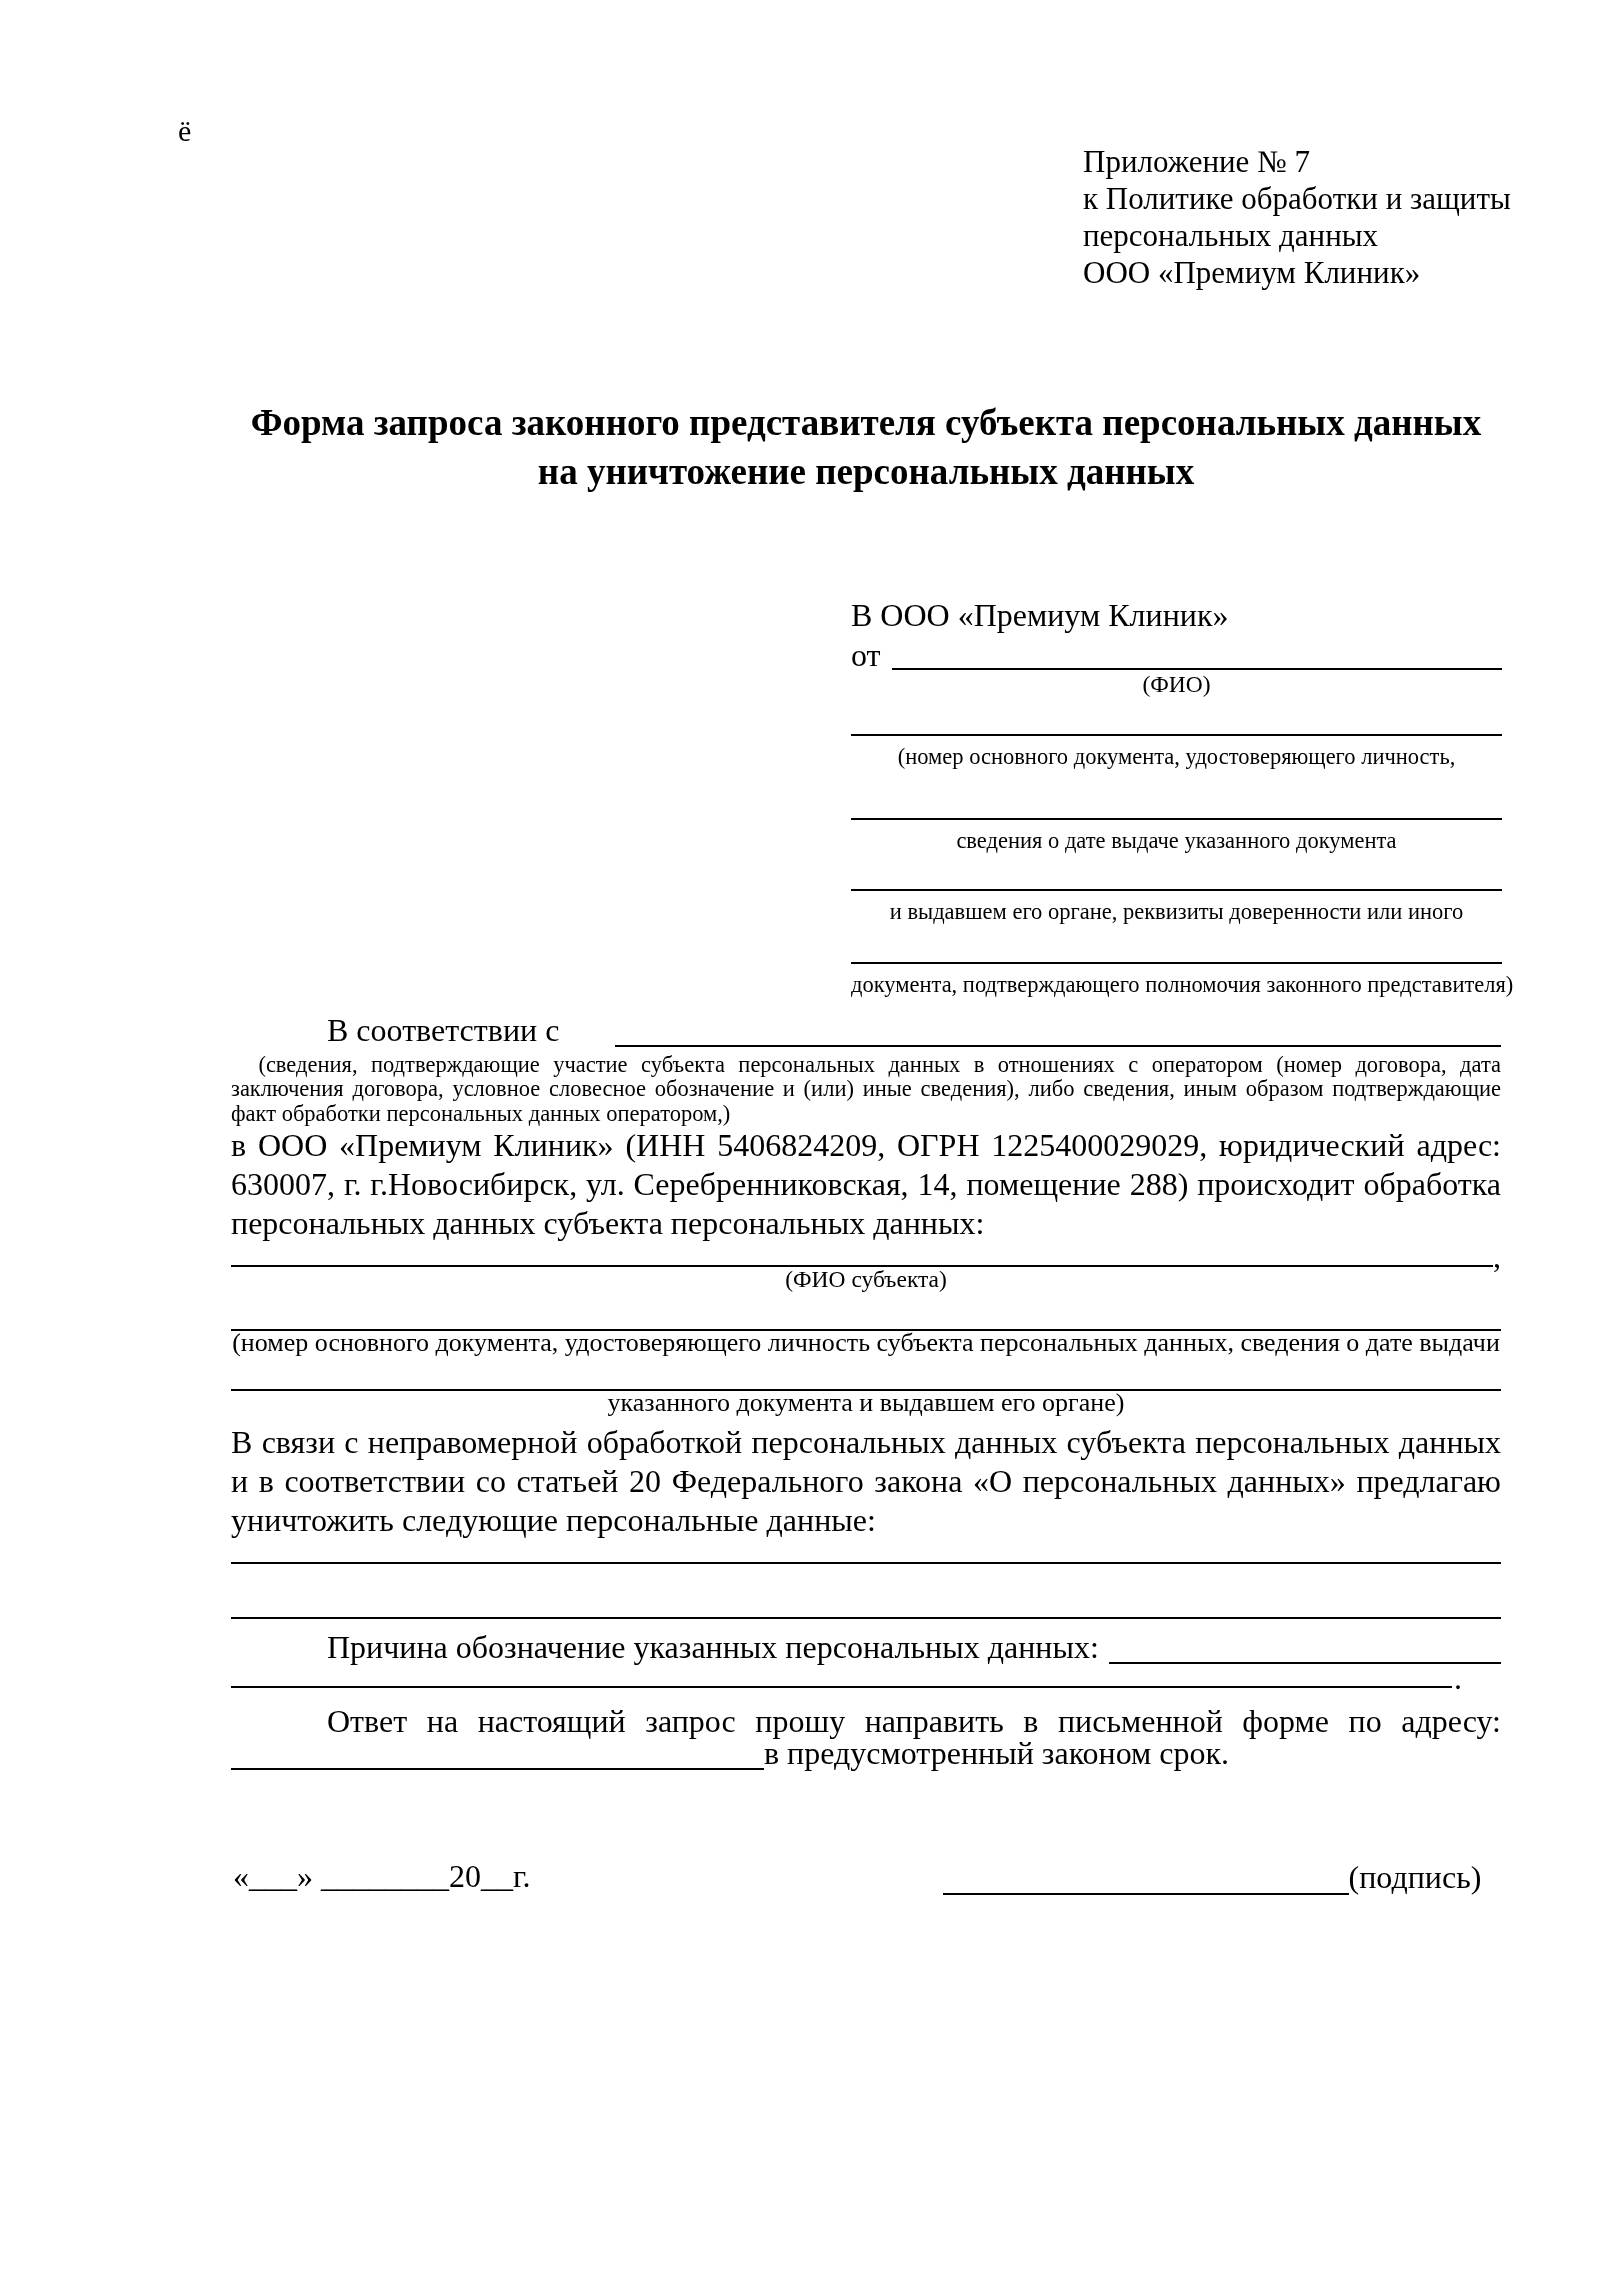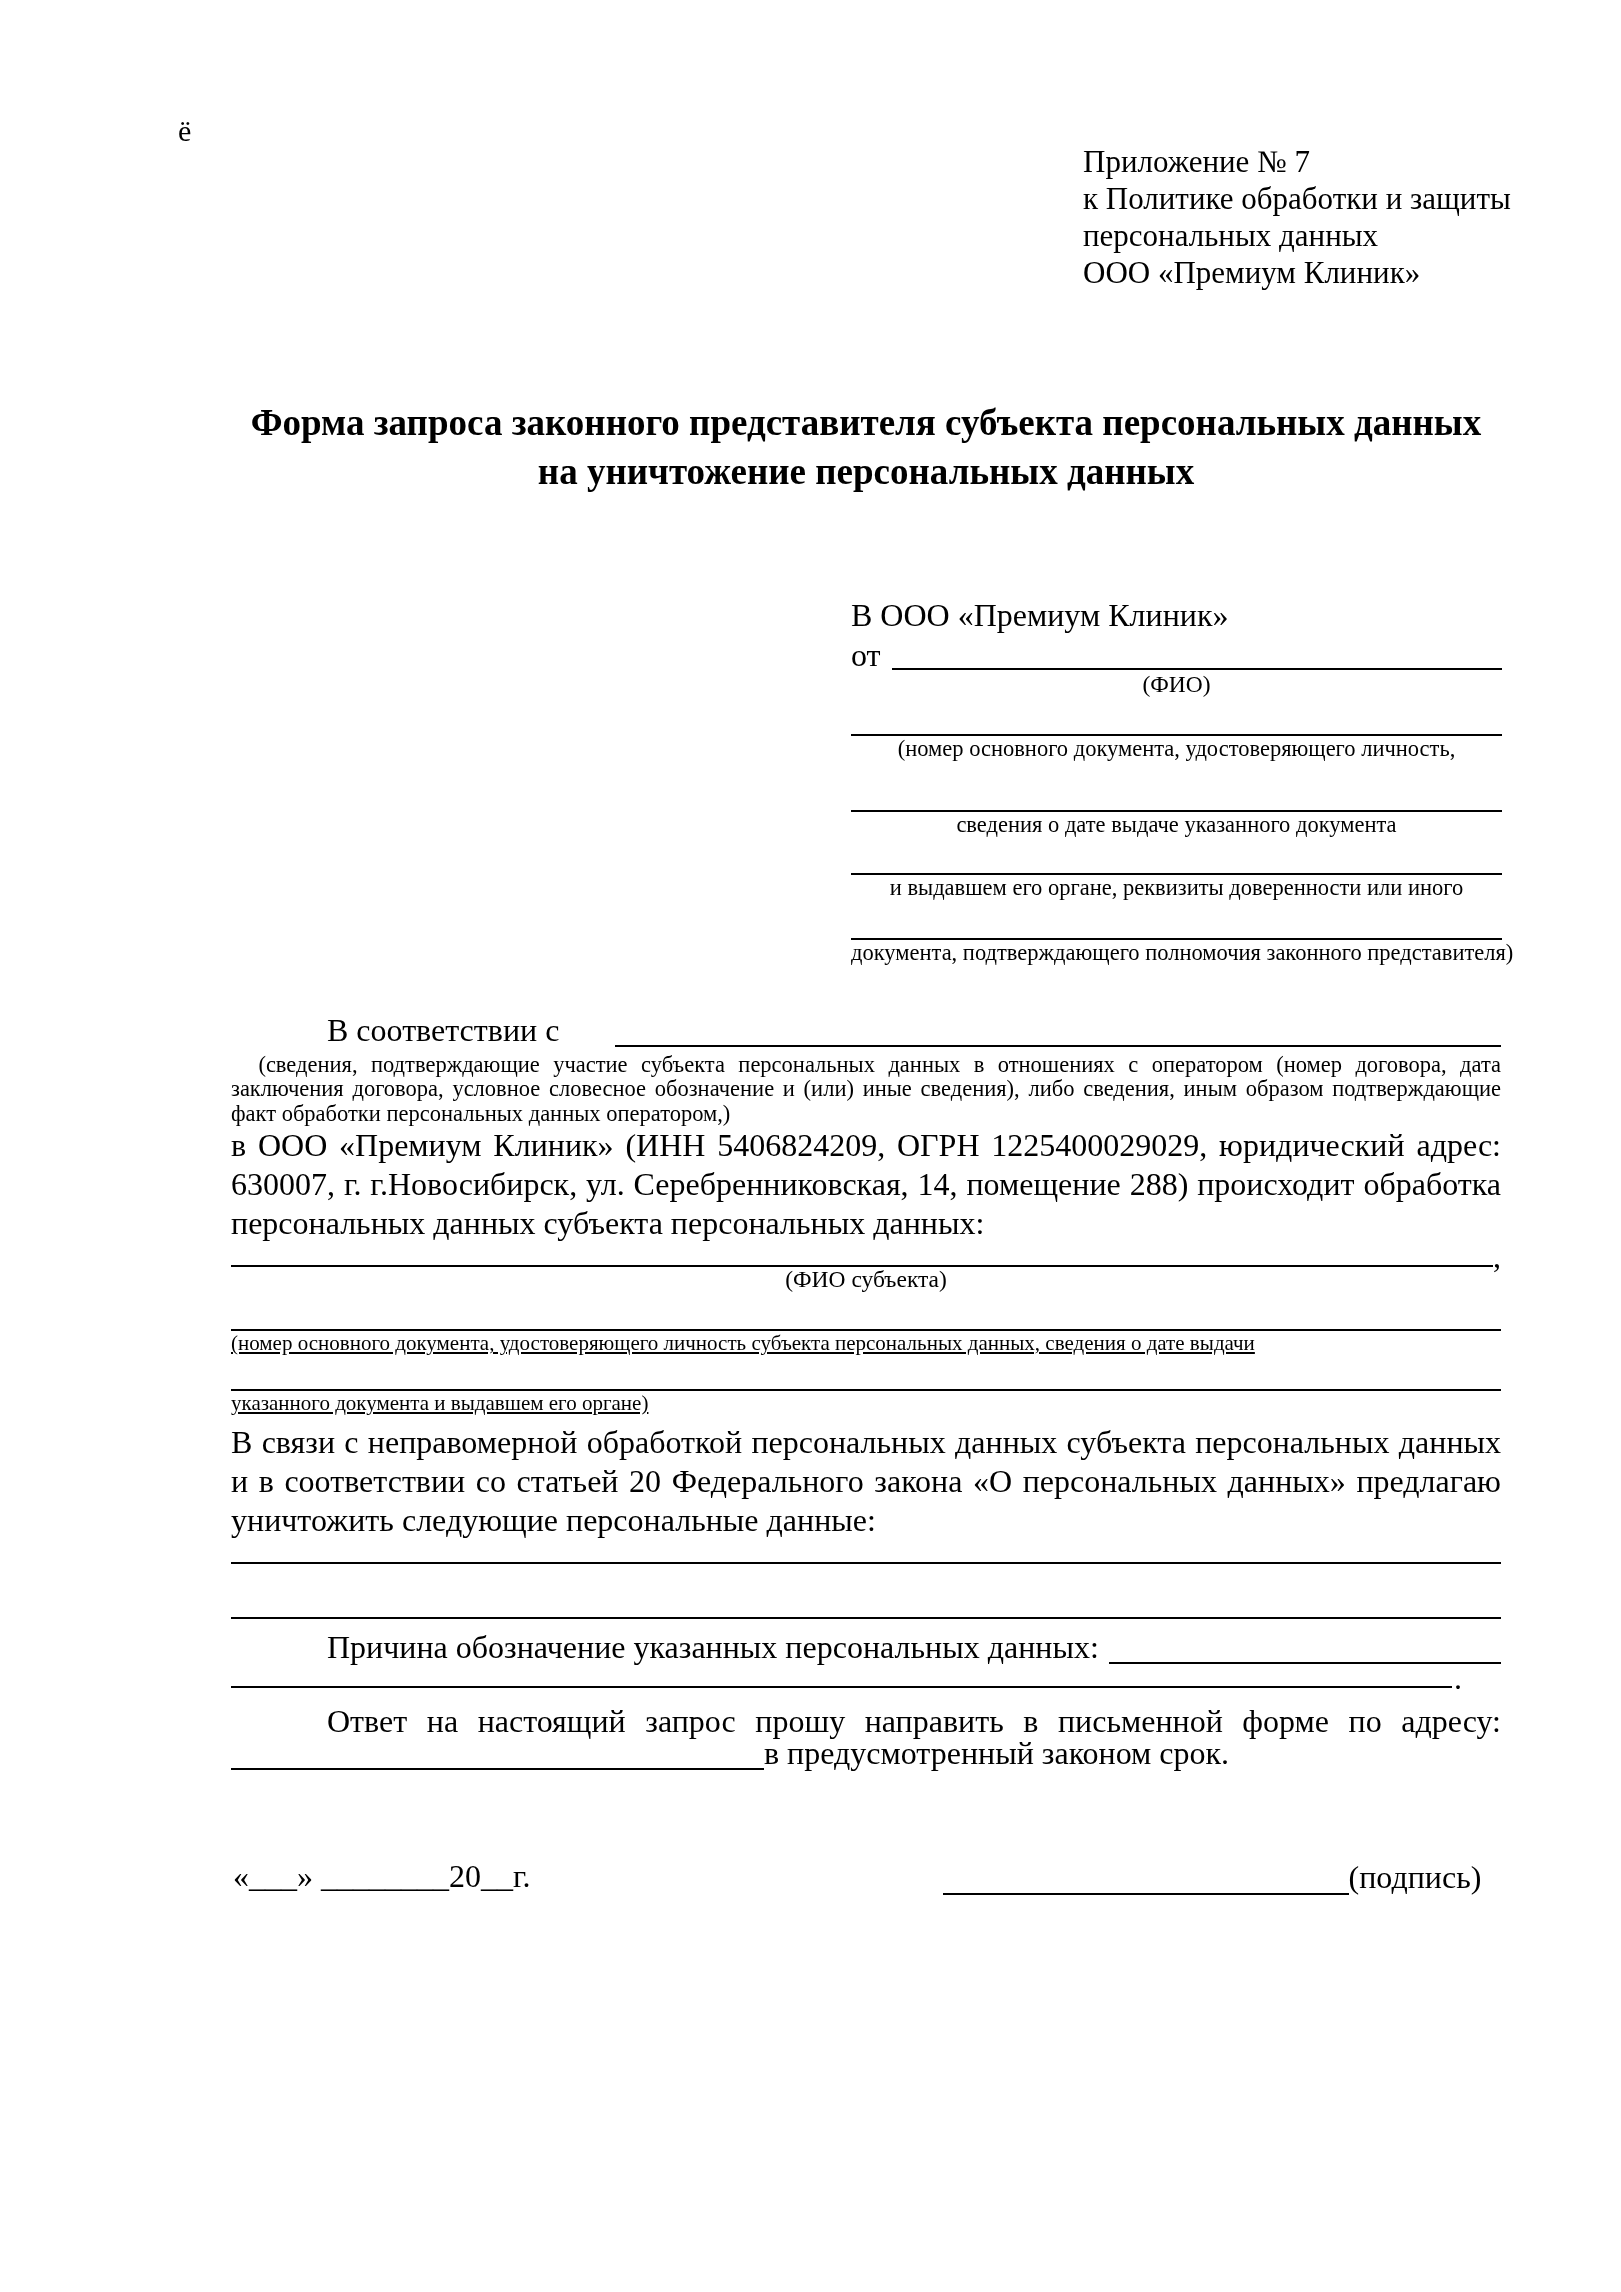--- a/index.html
+++ b/index.html
@@ -4,21 +4,21 @@
 <style>
   html,body{margin:0;padding:0;background:#ffffff;}
   .page{
     position:relative;width:1621px;height:2293px;background:#fff;
     font-family:"Liberation Serif","DejaVu Serif",serif;color:#000;overflow:hidden;
   }
   
   .fill{flex:1 1 auto;border-bottom:2.9px solid #000;height:0;}
   .wline{border-bottom:2.9px solid #000;}
   .row{display:flex;align-items:flex-end;}
-  .cap{font-size:22.5px;line-height:25.5px;text-align:center;white-space:nowrap;}
+  .cap{font-size:22.5px;line-height:25.5px;text-align:center;white-space:nowrap;margin-top:8px;}
   
   .yo{position:absolute;left:178px;top:114px;font-size:30px;}
   
   .appendix{position:absolute;left:1083px;top:143px;font-size:31px;line-height:37px;}
   
   .title{position:absolute;top:398px;left:866px;transform:translateX(-50%);
          text-align:center;font-weight:bold;font-size:37px;line-height:49px;white-space:nowrap;}
   
   .addressee{position:absolute;left:851px;width:651px;top:594px;font-size:32px;}
   .adr-to{line-height:43px;}
@@ -28,21 +28,21 @@
   .af1{height:36px;} .af2{height:49px;} .af3{height:35px;} .af4{height:38px;}
   
   .main{position:absolute;left:231px;width:1270px;top:1010px;font-size:32px;}
   .accord-row{height:37px;padding-left:96px;gap:42px;}
   .accord-row .lbl{padding-right:13.7px;line-height:33px;white-space:nowrap;}
   .accord-cap{margin-top:5.9px;font-size:22.5px;line-height:24.5px;text-align:justify;text-indent:27.4px;white-space:normal;}
   .para{line-height:39px;text-align:justify;}
   .fio-row{height:23.5px;}
   .fio-row .comma{line-height:19.6px;}
   .center-cap{font-size:23.5px;line-height:25.5px;text-align:center;}
-  .small-center{font-size:21px;line-height:24.5px;text-align:left;text-decoration:underline;}
+  .small-center{font-size:26px;line-height:24.5px;text-align:center;}
   .h-doc1{height:37px;} .h-doc2{height:33px;}
   .demand{margin-top:7.8px;}
   .blank1{height:21.6px;} .blank2{height:53px;}
   .reason-row{height:37px;margin-top:7.8px;padding-left:96px;}
   .reason-row .lbl{padding-right:9.8px;line-height:33px;white-space:nowrap;}
   .period-row{height:24.5px;}
   .wseg-long{width:1221px;border-bottom:2.9px solid #000;height:0;}
   .period-row .dot{line-height:17.6px;padding-left:2px;}
   .reply{margin-top:13.7px;text-indent:96px;line-height:39px;text-align:justify;text-align-last:justify;}
   .deadline-row{height:29px;}

